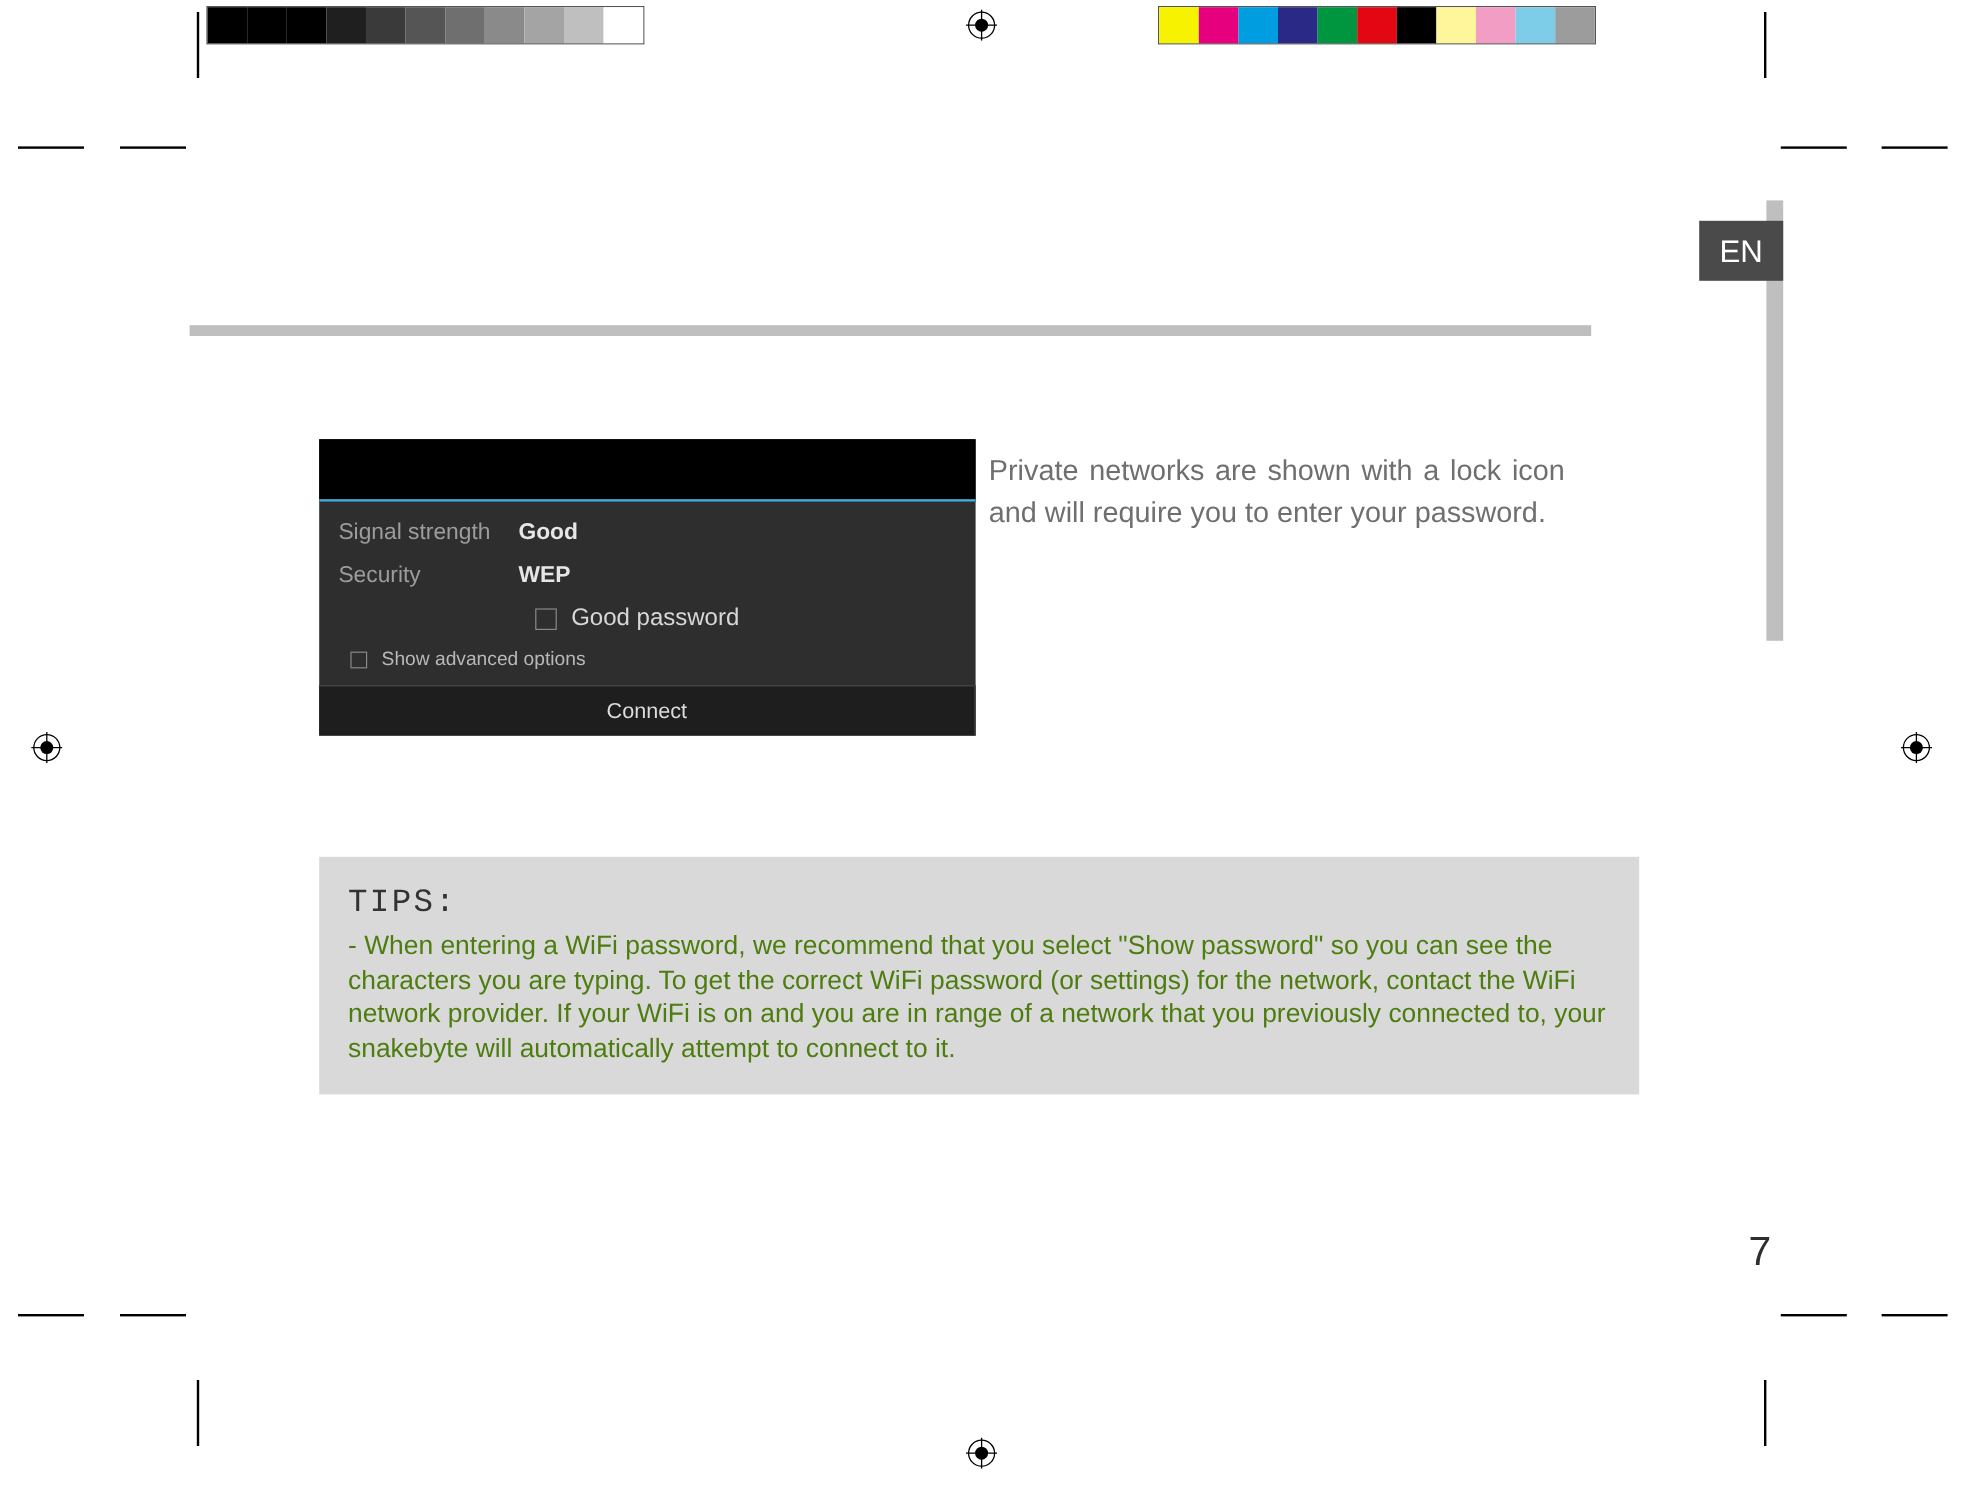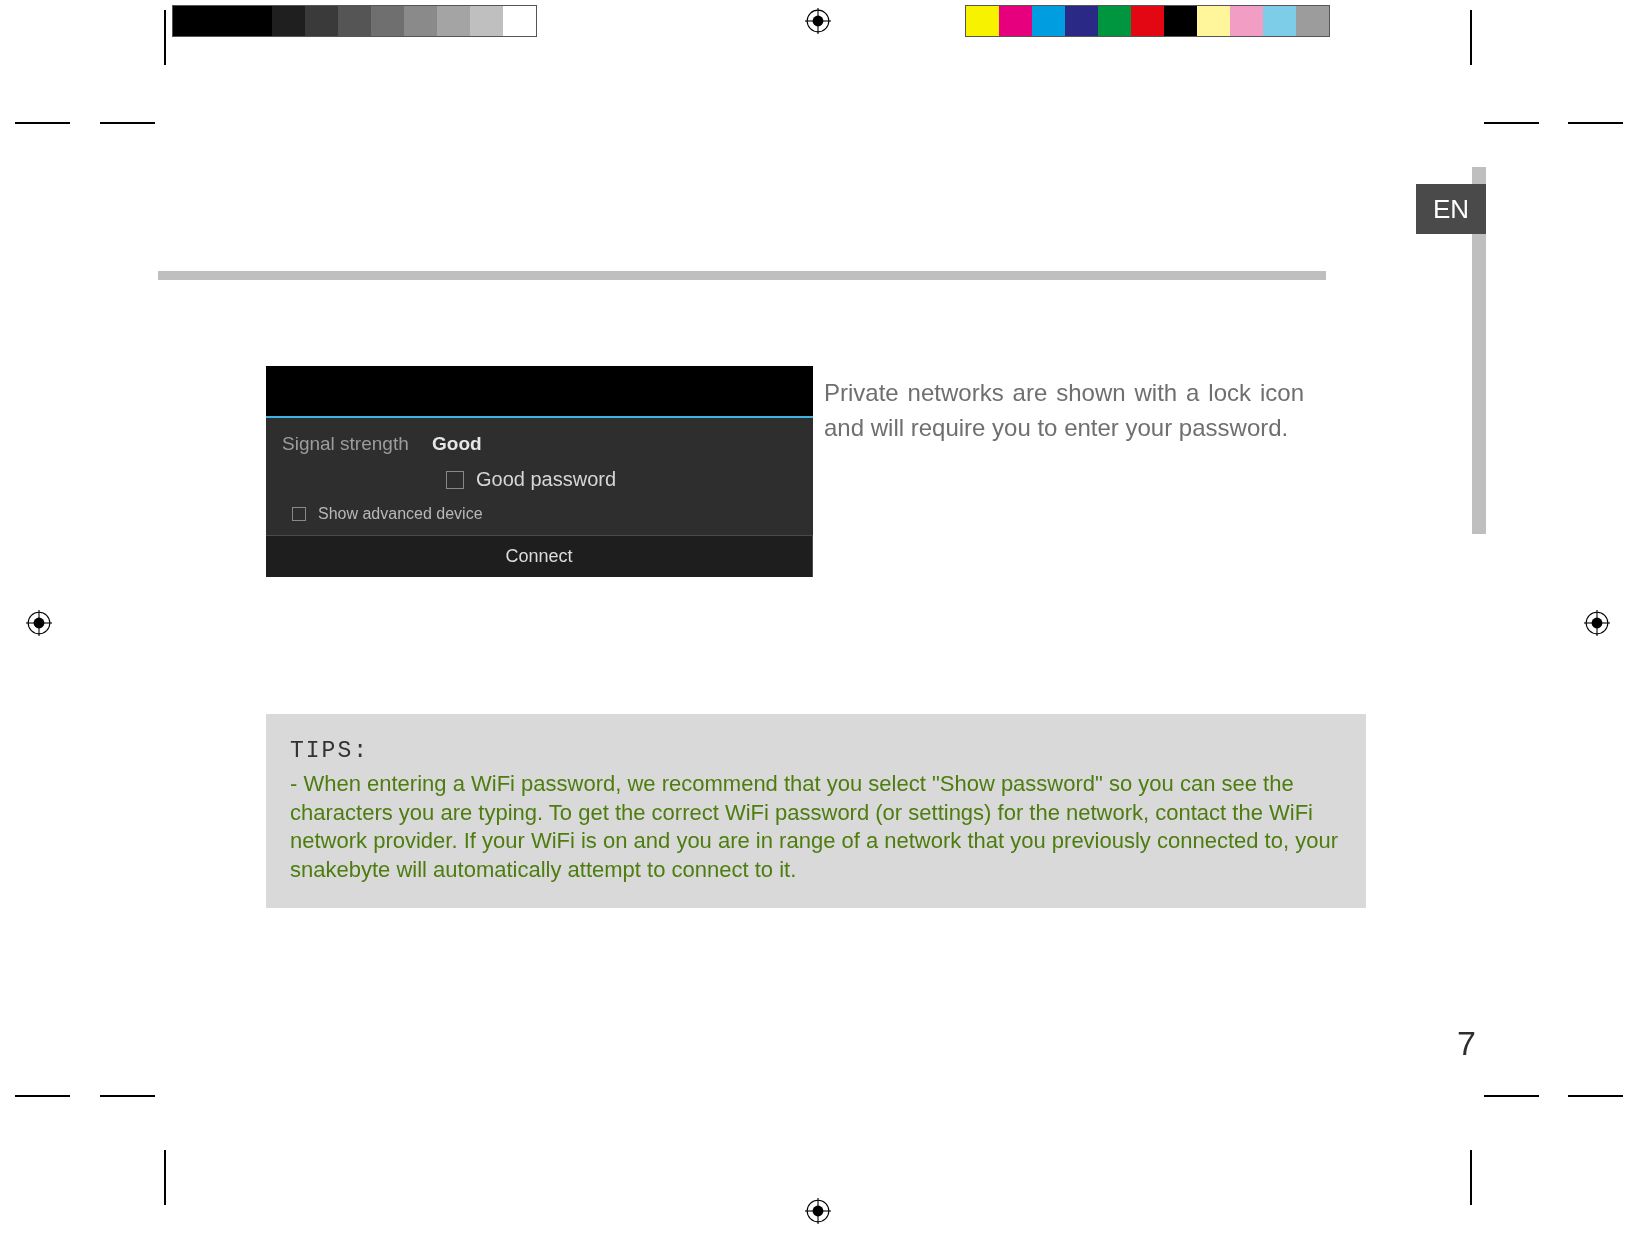--- a/index.html
+++ b/index.html
@@ -152,21 +152,21 @@
     .tips-box {
       position: absolute;
       top: 714px;
       left: 266px;
       width: 1100px;
       background: #d9d9d9;
       padding: 24px 24px;
     }
     .tips-heading {
       font-family: "Courier New", monospace;
-      font-size: 23px;
+      font-size: 27px;
       letter-spacing: 2px;
       color: #333;
       margin-bottom: 6px;
     }
     .tips-body {
       color: #4d7c0f;
       font-size: 22px;
       line-height: 1.3;
     }
 
@@ -254,27 +254,31 @@
 
 <div class="top-rule"></div>
 
 <div class="wifi-dialog">
   <div class="dlg-header"></div>
   <div class="dlg-body">
     <div class="dlg-row">
       <div class="dlg-label">Signal strength</div>
       <div class="dlg-value">Good</div>
     </div>
+    <div class="dlg-row">
+      <div class="dlg-label">Security</div>
+      <div class="dlg-value">WEP</div>
+    </div>
     <div class="chk-row">
       <span class="chk-box"></span>
       <span class="chk-label">Good password</span>
     </div>
     <div class="adv-row">
       <span class="chk-box"></span>
-      <span>Show advanced device</span>
+      <span>Show advanced options</span>
     </div>
   </div>
   <div class="dlg-actions">
     <div class="dlg-btn">Connect</div>
   </div>
 </div>
 
 <div class="body-para">Private networks are shown with a lock icon and will require you to enter your password.</div>
 
 <div class="tips-box">

